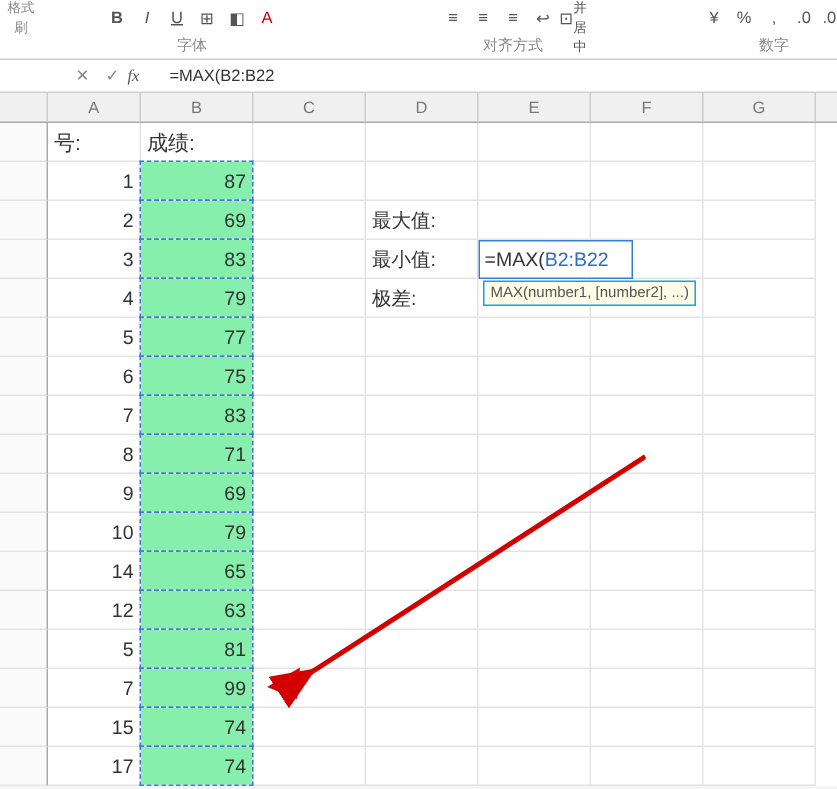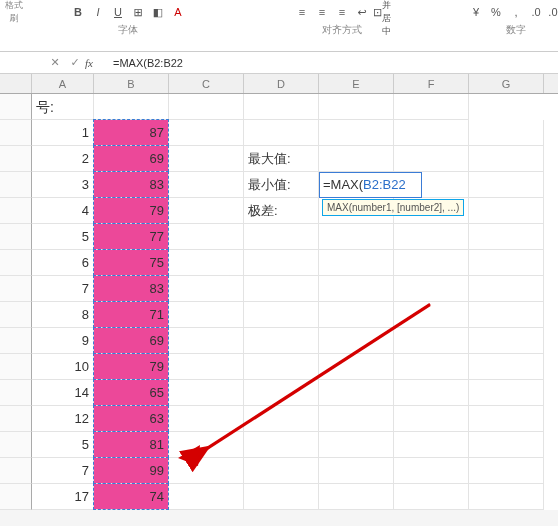--- a/index.html
+++ b/index.html
@@ -1,38 +1,38 @@
 <!DOCTYPE html>
 <html><head>
   <meta charset="utf-8">
   <style>
     * { margin: 0; padding: 0; box-sizing: border-box; }
     body { font-family: "Microsoft YaHei", Arial, sans-serif; font-size: 12px; background: #f5f5f5; width: 558px; height: 526px; overflow: hidden; position: relative; }
     
-    .ribbon { background: #fff; border-bottom: 1px solid #ccc; padding: 3px 5px; height: 52px; display: flex; align-items: flex-start; gap: 20px; }
+    .ribbon { background: #fff; border-bottom: 1px solid #ccc; padding: 3px 5px; height: 40px; display: flex; align-items: flex-start; gap: 20px; }
     .ribbon-group { display: flex; flex-direction: column; align-items: center; gap: 2px; }
     .ribbon-tools { display: flex; gap: 2px; align-items: center; }
     .ribbon-btn { width: 18px; height: 18px; border: none; background: transparent; cursor: pointer; display: flex; align-items: center; justify-content: center; font-size: 11px; color: #555; }
     .ribbon-label { font-size: 10px; color: #888; }
     .ribbon-sep { width: 1px; height: 24px; background: #ddd; margin: 0 3px; }
     
     .formula-bar { background: #fff; border-bottom: 1px solid #d0d0d0; height: 22px; display: flex; align-items: center; padding-left: 45px; }
     .fb-btn { width: 20px; height: 18px; border: none; background: transparent; cursor: pointer; display: flex; align-items: center; justify-content: center; color: #888; font-size: 11px; }
     .fb-fx { font-style: italic; font-family: serif; color: #555; margin-right: 16px; font-size: 11px; }
     .fb-input { flex: 1; border: none; outline: none; font-size: 11px; color: #333; padding-left: 4px; }
     
     .grid { background: #fff; position: relative; font-size: 13px; }
     .col-headers { display: flex; height: 20px; border-bottom: 1px solid #aaa; background: #f0f0f0; }
     .corner { width: 32px; border-right: 1px solid #ccc; }
     .col-h { border-right: 1px solid #ccc; text-align: center; line-height: 20px; color: #777; font-size: 11px; }
     .row { display: flex; height: 26px; }
     .row-h { width: 32px; border-right: 1px solid #aaa; border-bottom: 1px solid #e3e3e3; text-align: center; line-height: 26px; color: #777; font-size: 11px; background: #fafafa; }
     .cell { border-right: 1px solid #e3e3e3; border-bottom: 1px solid #e3e3e3; line-height: 26px; padding: 0 4px; text-align: right; color: #333; position: relative; overflow: visible; white-space: nowrap; }
     .cell.txt { text-align: left; color: #333; }
-    .cell.selected-col { background: #ec4899; }
+    .cell.selected-col { background: #86efac; }
     
     .cA { width: 62px; }
     .cB { width: 75px; }
     .cC { width: 75px; }
     .cD { width: 75px; }
     .cE { width: 75px; }
     .cF { width: 75px; }
     .cG { width: 75px; }
     
     .marching { position: relative; }
@@ -114,20 +114,21 @@
     <div class="col-h cC">C</div>
     <div class="col-h cD">D</div>
     <div class="col-h cE">E</div>
     <div class="col-h cF">F</div>
     <div class="col-h cG">G</div>
   </div>
 
   <div class="row label-row">
     <div class="row-h"></div>
     <div class="cell cA">号:</div>
+    <div class="cell cB">成绩:</div>
     <div class="cell cC"></div>
     <div class="cell cD"></div>
     <div class="cell cE"></div>
     <div class="cell cF"></div>
     <div class="cell cG"></div>
   </div>
 
   <div id="data-rows">
       <div class="row">
         <div class="row-h"></div>
@@ -256,20 +257,30 @@
         <div class="cell cC"></div>
         <div class="cell cD"></div>
         <div class="cell cE"></div>
         <div class="cell cF"></div>
         <div class="cell cG"></div>
       </div>
       <div class="row">
         <div class="row-h"></div>
         <div class="cell cA">7</div>
         <div class="cell cB selected-col marching">99</div>
+        <div class="cell cC"></div>
+        <div class="cell cD"></div>
+        <div class="cell cE"></div>
+        <div class="cell cF"></div>
+        <div class="cell cG"></div>
+      </div>
+      <div class="row">
+        <div class="row-h"></div>
+        <div class="cell cA">15</div>
+        <div class="cell cB selected-col marching">74</div>
         <div class="cell cC"></div>
         <div class="cell cD"></div>
         <div class="cell cE"></div>
         <div class="cell cF"></div>
         <div class="cell cG"></div>
       </div>
       <div class="row">
         <div class="row-h"></div>
         <div class="cell cA">17</div>
         <div class="cell cB selected-col marching">74</div>

